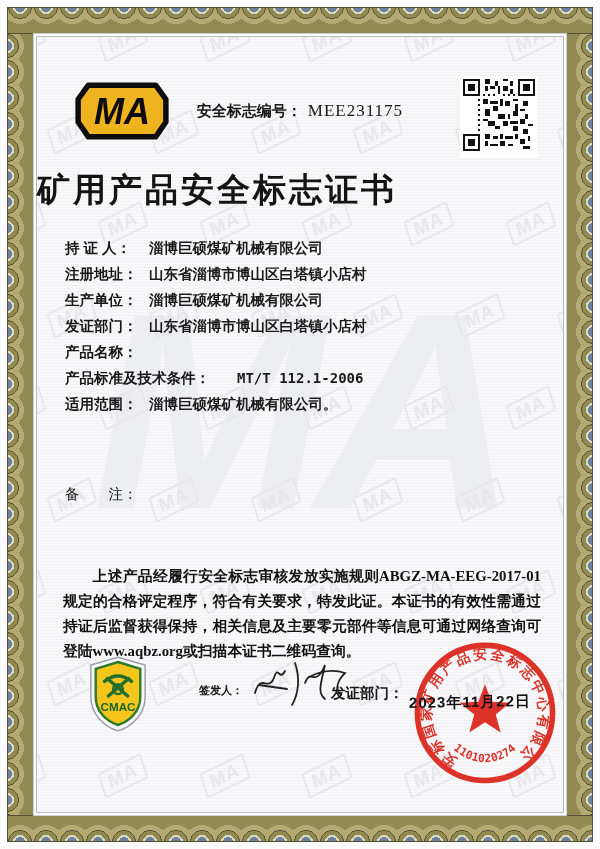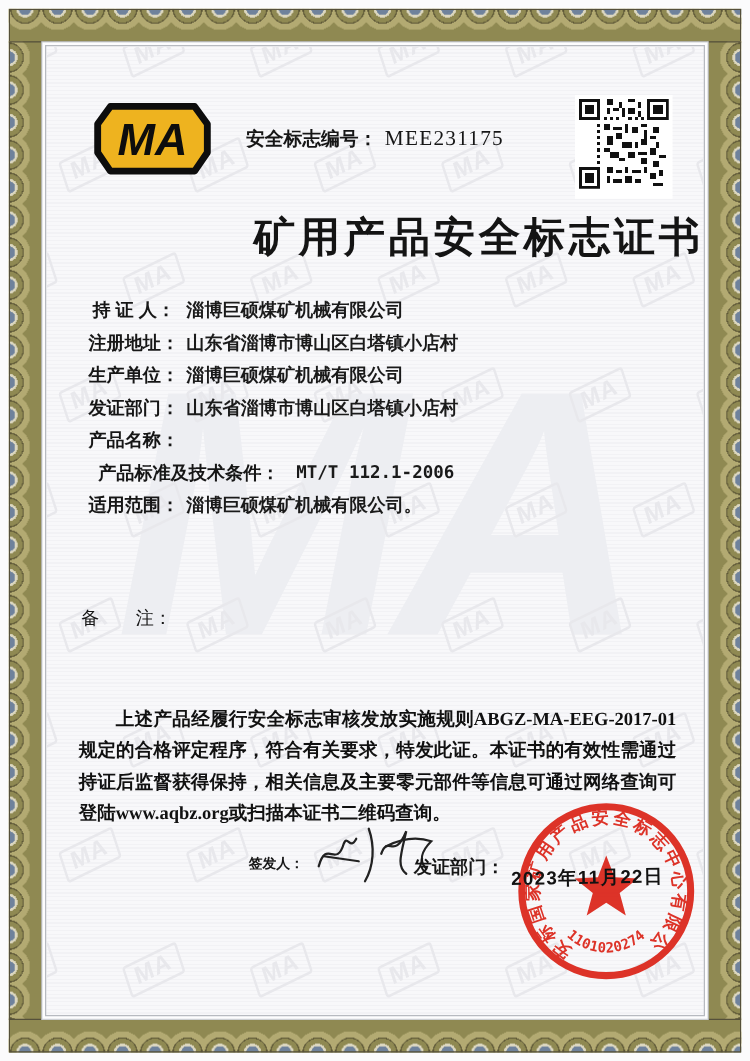--- a/index.html
+++ b/index.html
@@ -32,25 +32,25 @@
   .wm-big{position:absolute;left:50%;top:375px;transform:translate(-50%,-50%);font-weight:900;font-style:italic;font-size:280px;color:#edeef2;z-index:0;letter-spacing:-10px;}
   .content{position:absolute;inset:0;z-index:1;}
 
   
   .ma-logo{position:absolute;left:38px;top:44px;}
   .cert-line{position:absolute;left:0;right:0;top:64px;text-align:center;}
   .cert-label{font-weight:700;font-size:15px;color:#161616;}
   .cert-number{font-family:"Liberation Serif",serif;font-size:17px;color:#161616;letter-spacing:1px;margin-left:6px;}
   .qr{position:absolute;left:423px;top:39px;background:#fff;padding:3px;}
 
-  .title{position:absolute;left:0;right:0;top:131px;text-align:right;font-size:33px;font-weight:800;color:#141414;letter-spacing:3px;}
+  .title{position:absolute;left:0;right:0;top:131px;text-align:left;font-size:33px;font-weight:800;color:#141414;letter-spacing:3px;}
 
   
   .fields{position:absolute;left:28px;top:198px;right:20px;}
-  .row{display:flex;height:26px;align-items:center;text-align:center;}
+  .row{display:flex;height:26px;align-items:center;}
   .flabel{font-weight:700;font-size:14.5px;color:#161616;width:84px;flex:0 0 auto;}
   .flabel.wide{width:172px;}
   .fvalue{font-size:14.5px;color:#1a1a1a;font-family:"Liberation Serif",serif;font-weight:600;}
   .fvalue.mono{font-family:"DejaVu Sans Mono",monospace;font-weight:700;font-size:14px;}
 
   .dates{position:absolute;left:28px;top:417px;width:520px;height:20px;}
   .dates span{position:absolute;font-size:14.5px;}
   .d-l1{left:0;font-weight:700;color:#161616;}
   .d-v1{left:84px;font-weight:700;font-family:"DejaVu Sans Mono",monospace;}
   .d-l2{left:240px;font-weight:700;color:#161616;}
@@ -249,20 +249,33 @@
         <div class="row">
             <span class="flabel">适用范围：</span>
             <span class="fvalue">淄博巨硕煤矿机械有限公司。</span>
           </div>
       </div>
 
       <div class="remark">备　　注：</div>
 
       <div class="paragraph">上述产品经履行安全标志审核发放实施规则ABGZ-MA-EEG-2017-01规定的合格评定程序，符合有关要求，特发此证。本证书的有效性需通过持证后监督获得保持，相关信息及主要零元部件等信息可通过网络查询可登陆www.aqbz.org或扫描本证书二维码查询。</div>
 
+      <div class="cmac">
+        <svg width="62" height="78" viewBox="0 0 64 80">
+          <path d="M32,2 L60,10 V43 C60,61 46,74 32,78 C18,74 4,61 4,43 V10 Z" fill="#f7f7f8" stroke="#9aa0a6" stroke-width="1.5"></path>
+          <path d="M32,7 L55,14 V43 C55,58 44,68 32,72 C20,68 9,58 9,43 V14 Z" fill="#f6c51b" stroke="#2c7a2c" stroke-width="2.5"></path>
+          <g stroke="#1f6d2f" stroke-width="3.5" fill="none" stroke-linecap="round">
+            <path d="M18,27 Q32,16 46,27"></path>
+            <line x1="21" y1="24" x2="42" y2="42"></line>
+            <line x1="43" y1="24" x2="22" y2="42"></line>
+          </g>
+          <circle cx="32" cy="35" r="5" fill="none" stroke="#1f6d2f" stroke-width="2.5"></circle>
+          <text x="32" y="58" text-anchor="middle" font-family="Liberation Sans, sans-serif" font-size="12" font-weight="800" fill="#17662a">CMAC</text>
+        </svg>
+      </div>
 
       <div class="signer-label">签发人：</div>
       <div class="signature">
         <svg width="105" height="58" viewBox="0 0 105 58">
           <g fill="none" stroke="#222" stroke-width="1.8" stroke-linecap="round">
             <path d="M8,38 C14,16 22,40 28,20 C31,12 33,26 38,16"></path>
             <path d="M12,30 L40,34"></path>
             <path d="M48,8 C53,22 52,38 45,50"></path>
             <path d="M58,28 C64,12 68,34 78,10 C74,28 70,38 78,44"></path>
             <path d="M62,22 C74,16 86,14 98,18 C90,26 88,34 94,40"></path>

